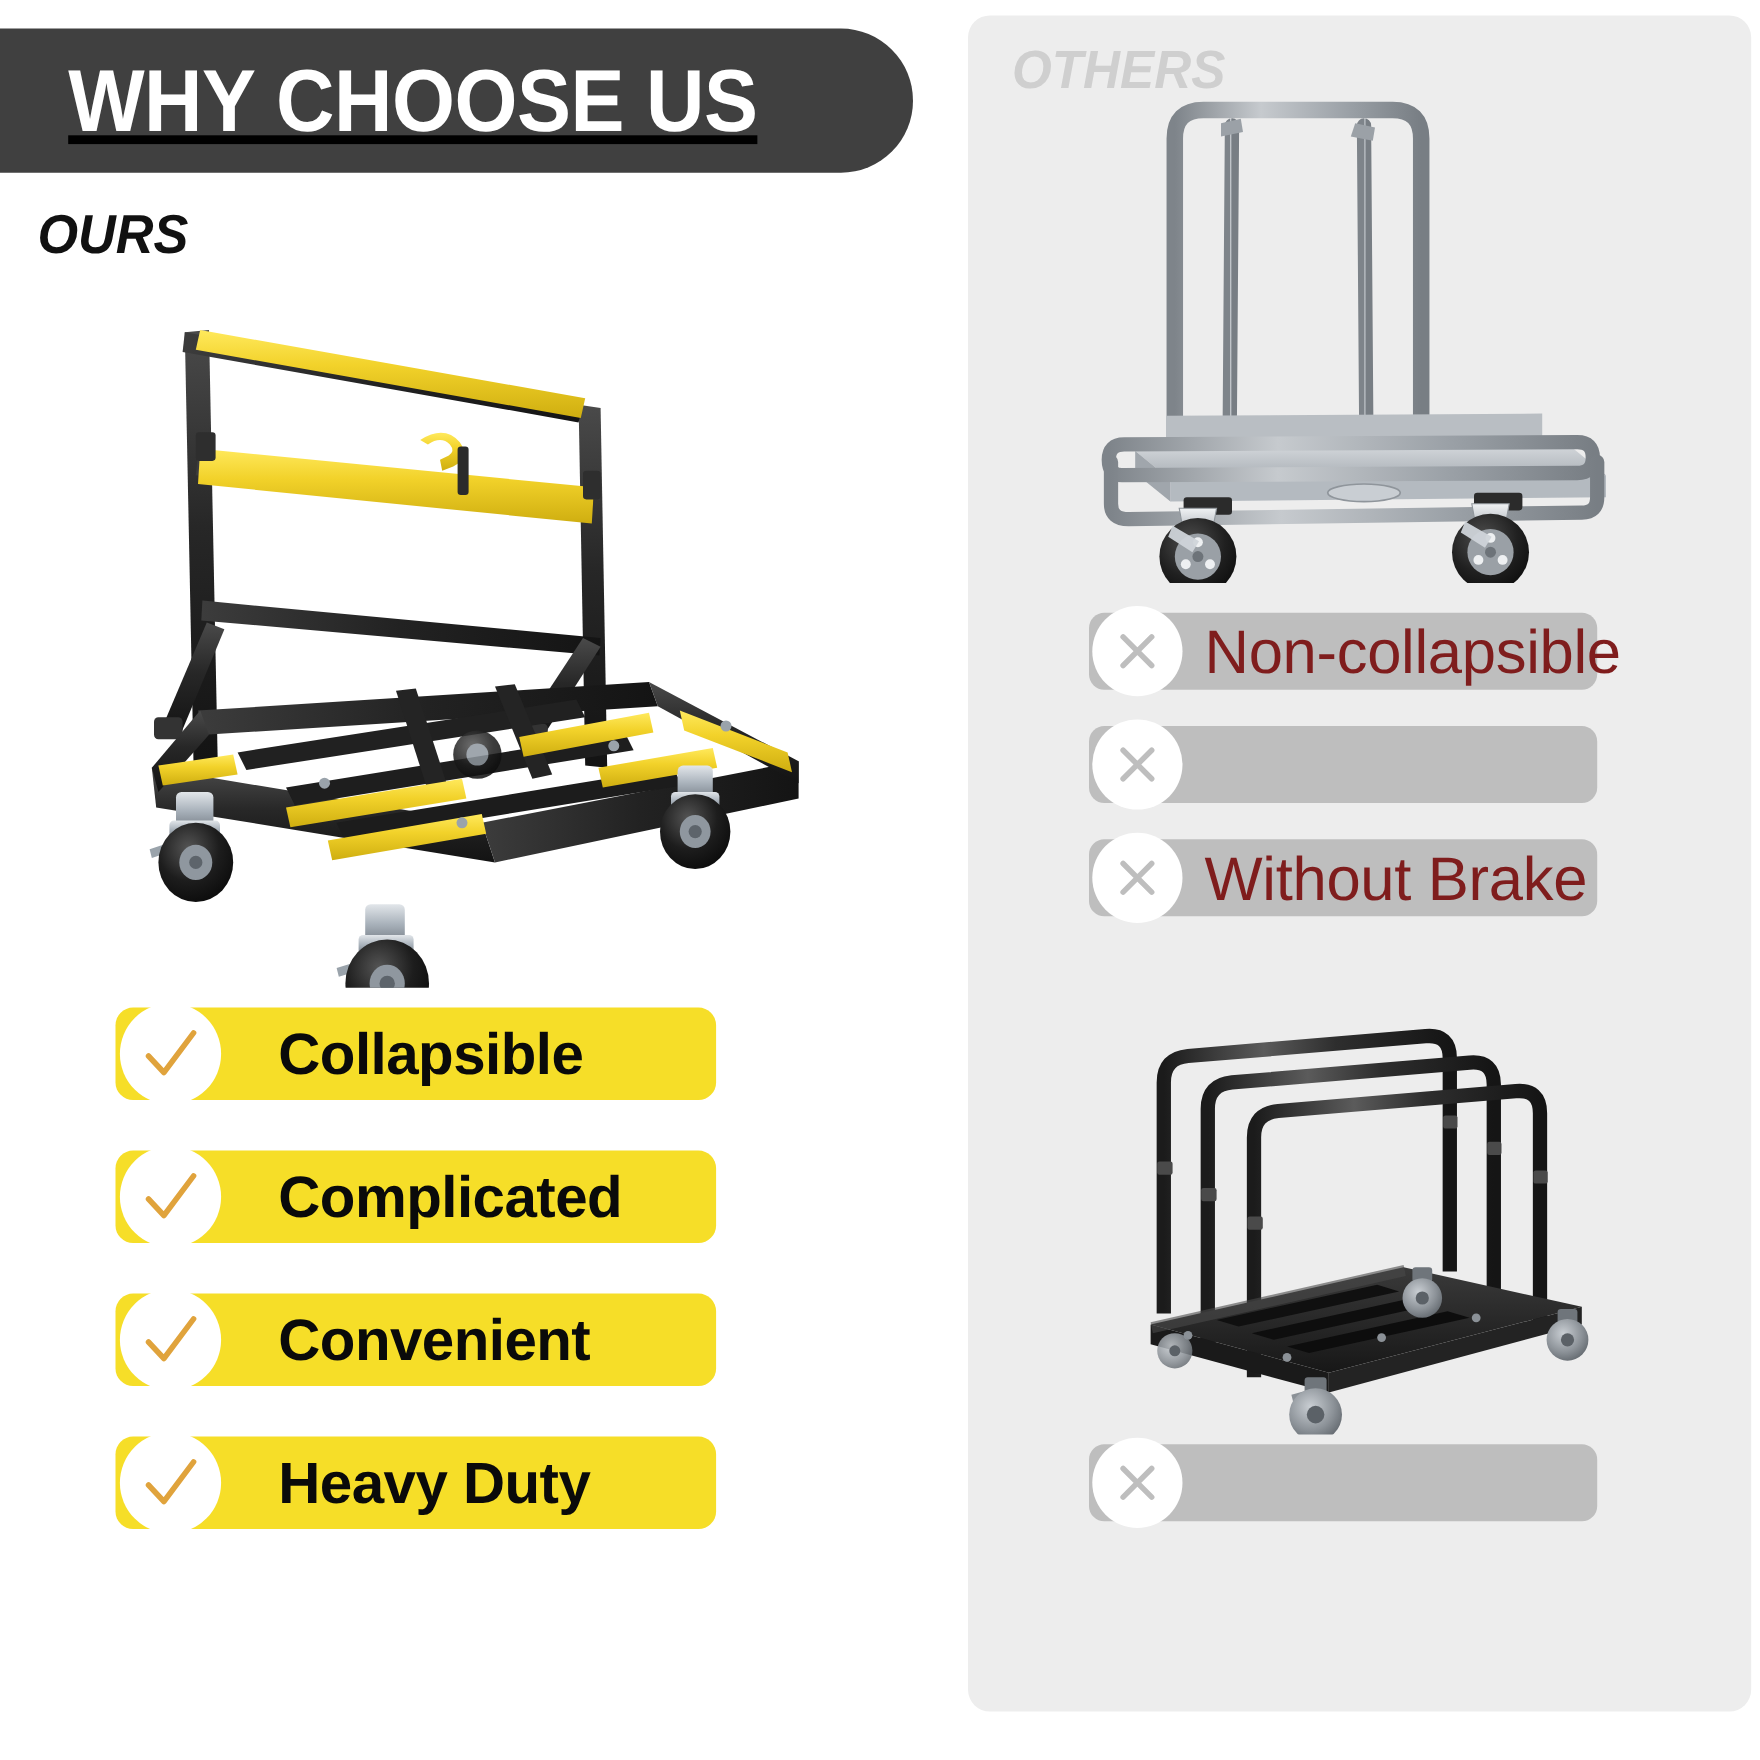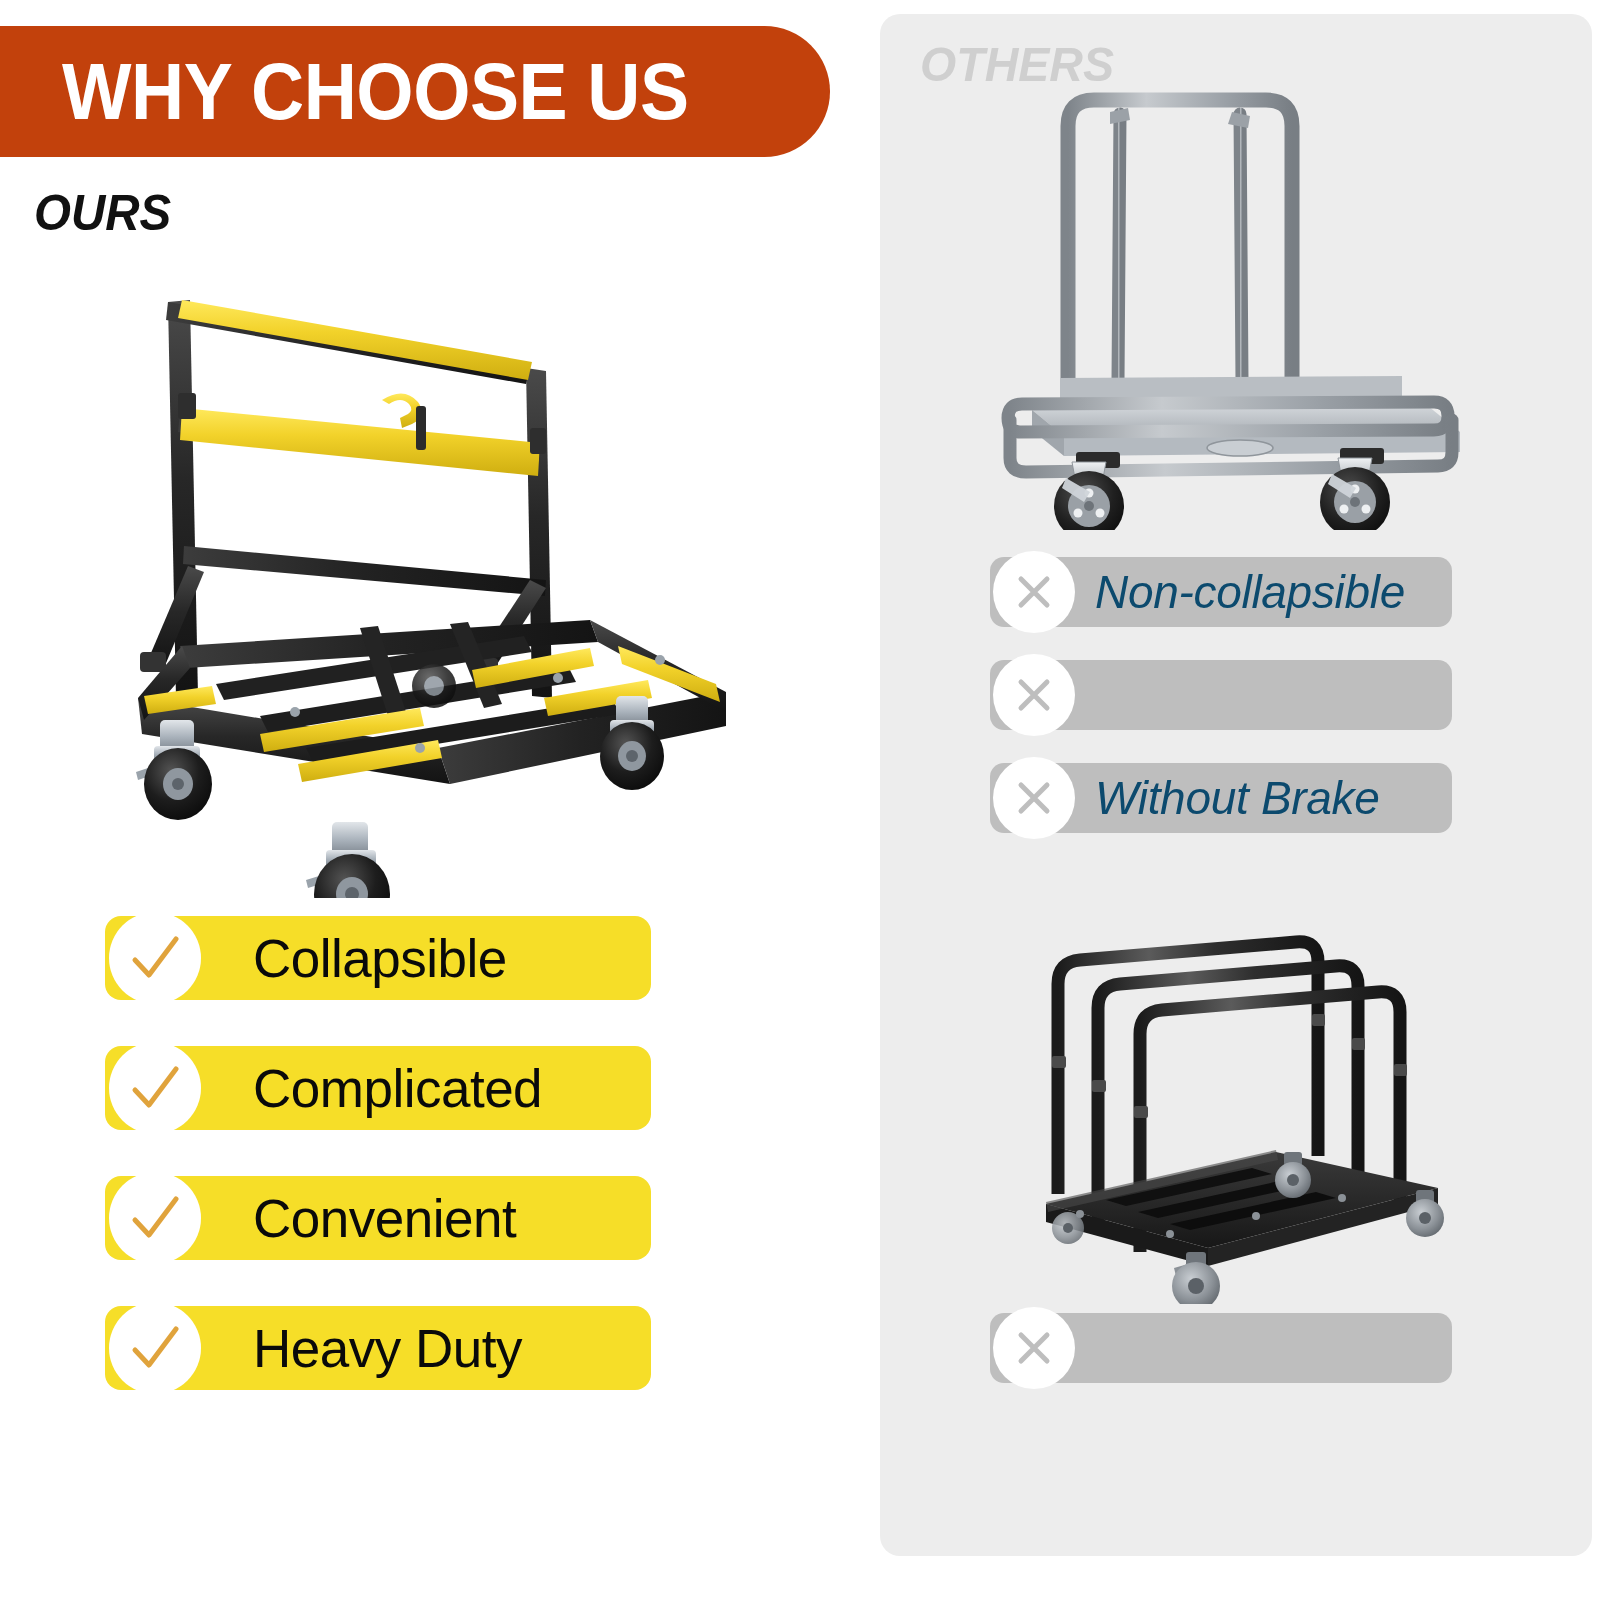--- a/index.html
+++ b/index.html
@@ -8,23 +8,23 @@
     background:#ffffff;
     font-family:"Liberation Sans", sans-serif;
     overflow:hidden;
   }
   #root{ position:relative; width:1600px; height:1600px; }
 
   
   .banner{
     position:absolute; left:0; top:26px;
     width:830px; height:131px;
-    background:#c2410c;
+    background:#404040;
     border-radius:0 66px 66px 0;
-    display:flex; align-items:center;
+    display:flex; align-items:center;text-decoration:underline;
   }
   .banner-text{
     color:#ffffff;
     font-size:80px;
     font-weight:bold;
     letter-spacing:-0.5px;
     transform:scaleX(0.92);
     transform-origin:left center;
     margin-left:62px;
     white-space:nowrap;
@@ -50,21 +50,21 @@
     display:flex; align-items:center;
   }
   .pill-y .circle{
     position:absolute; left:4px; top:-4px;
     width:92px; height:92px;
     background:#ffffff; border-radius:50%;
     display:flex; align-items:center; justify-content:center;
   }
   .pill-y .pill-label{
     margin-left:148px;
-    font-size:53px; color:#0a0a0a; font-weight:normal;
+    font-size:53px; color:#0a0a0a; font-weight:bold;
     white-space:nowrap; letter-spacing:-0.5px;
   }
 
   
   .panel{
     position:absolute; left:880px; top:14px;
     width:712px; height:1542px;
     background:#EDEDED;
     border-radius:20px;
   }
@@ -90,22 +90,22 @@
     display:flex; align-items:center;
   }
   .pill-g .circle{
     position:absolute; left:3px; top:-6px;
     width:82px; height:82px;
     background:#ffffff; border-radius:50%;
     display:flex; align-items:center; justify-content:center;
   }
   .pill-g .pill-label{
     margin-left:105px;
-    font-size:46px; color:#0c4a6e; font-weight:normal;
-    white-space:nowrap; letter-spacing:-0.3px;font-style:italic;
+    font-size:56px; color:#7f1d1d; font-weight:normal;
+    white-space:nowrap; letter-spacing:-0.3px;
   }
 
   
   .fig{ position:absolute; }
   .fig svg{ display:block; }
 </style>
 </head>
 <body>
 <div id="root">
 

